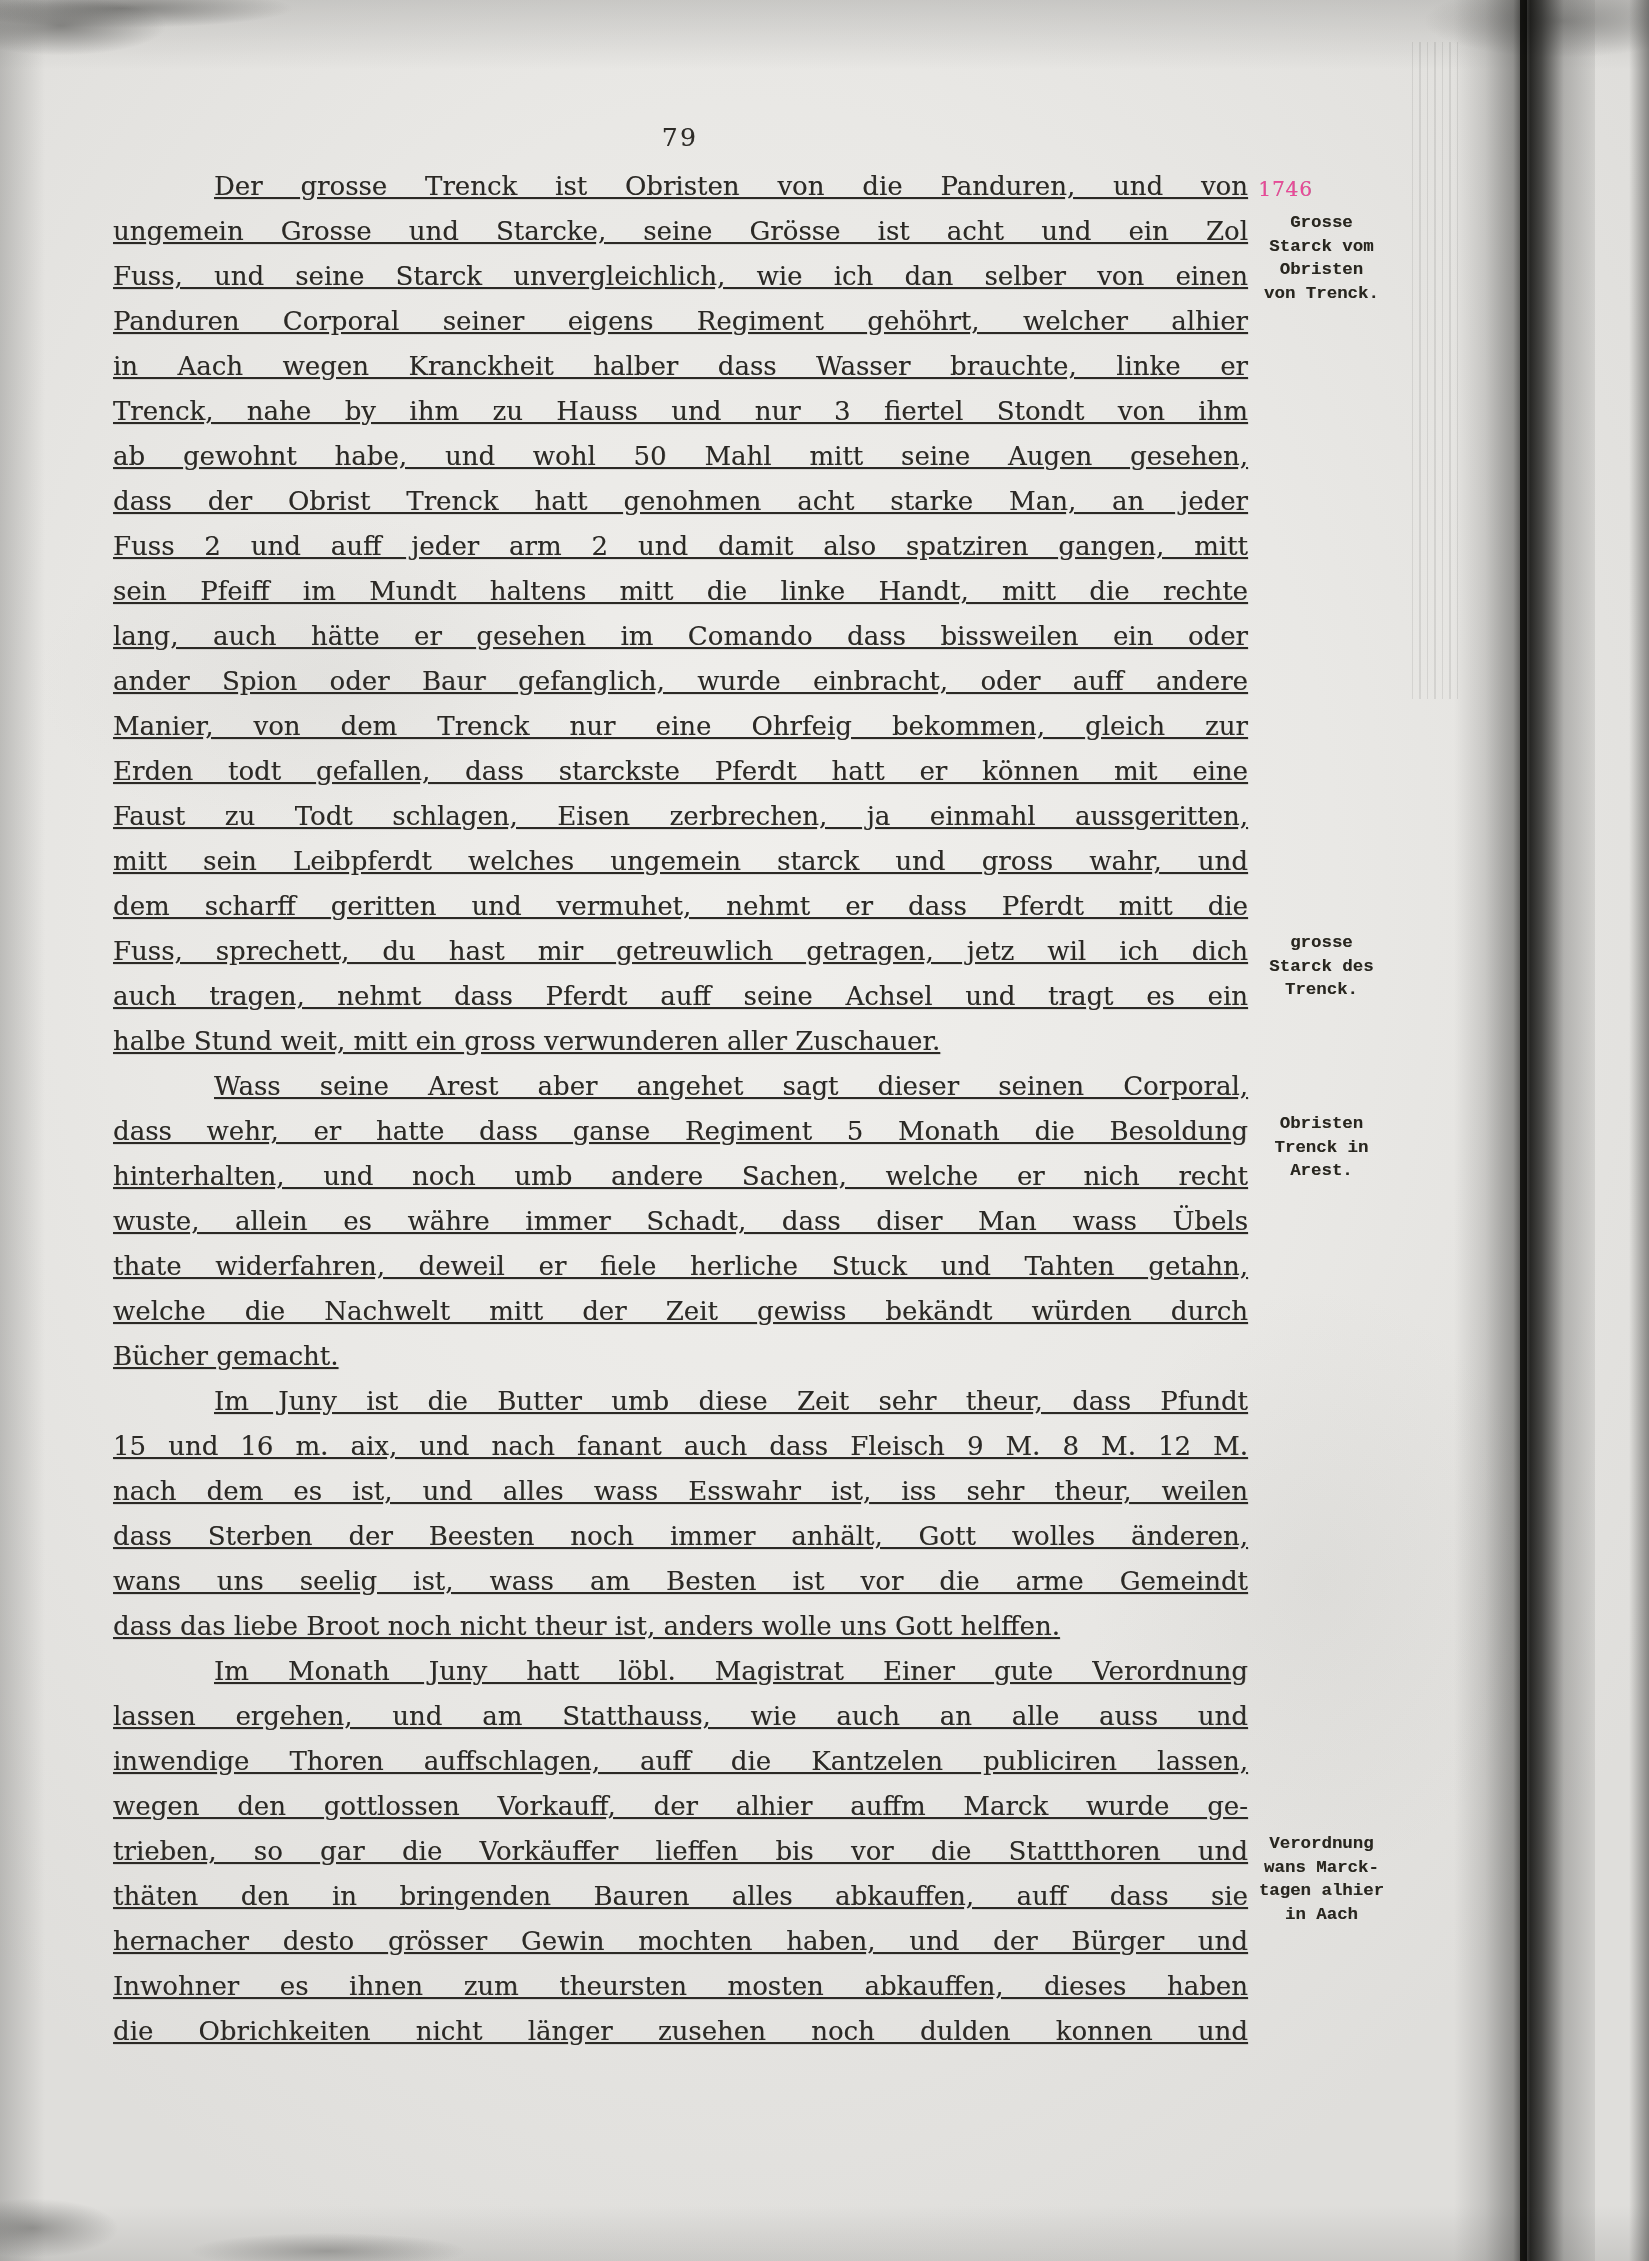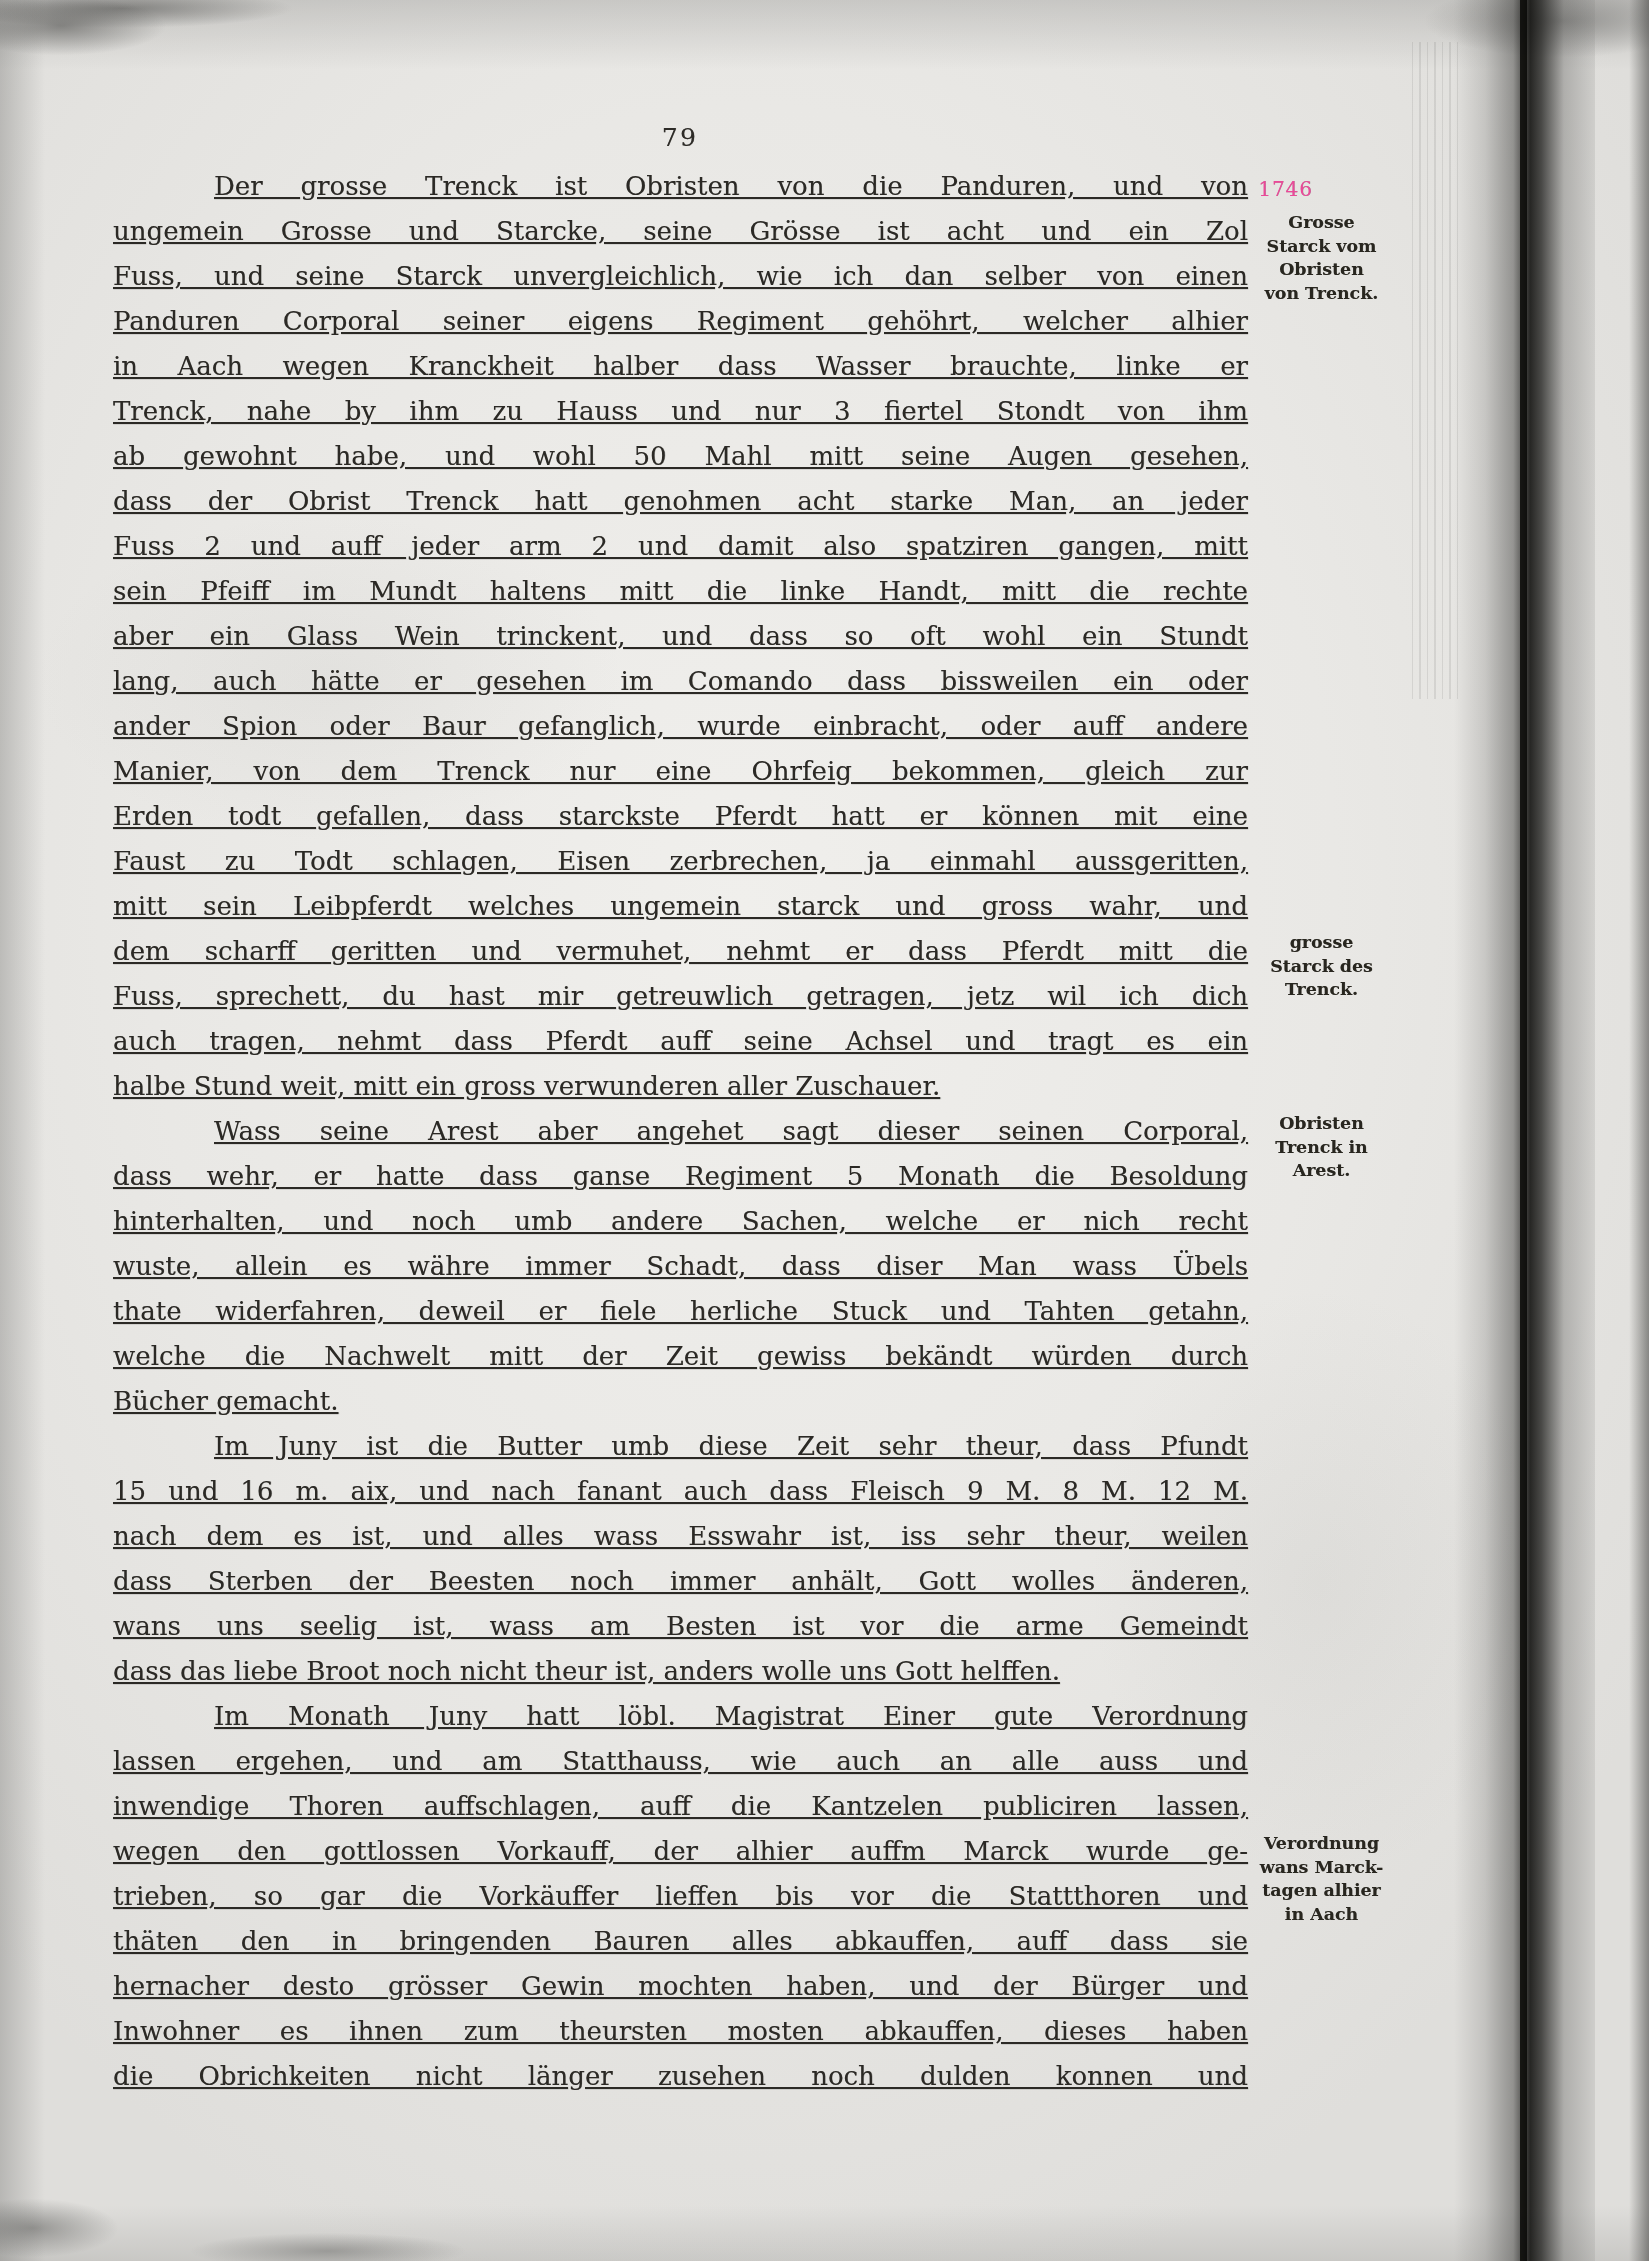--- a/index.html
+++ b/index.html
@@ -62,21 +62,21 @@
     left: calc(100% + 10.3px);
     top: 2.8px;
     font-size: 20px;
     white-space: nowrap;
     letter-spacing: 0.9px;
     color: #ec4899;
   }
 
   .margin-notes {
     position: absolute;
-    left: 1242px; top: 0; width: 159px; height: 100%;
+    left: 1242px; top: 0; width: 159px; height: 100%; font-family: Liberation Mono, monospace;
   }
   .margin-note {
     position: absolute;
     width: 100%;
     text-align: center;
     font-weight: bold;
     font-size: 17.4px;
     line-height: 23.5px;
     color: #28261f;
     text-shadow: 0.2px 0.2px 0.5px rgba(40,38,31,0.40);
@@ -129,21 +129,20 @@
         <div class="line indent"><span>Der grosse Trenck ist Obristen von die Panduren, und von</span><span class="year">1746</span></div>
         <div class="line"><span>ungemein Grosse und Starcke, seine Grösse ist acht und ein Zol</span></div>
         <div class="line"><span>Fuss, und seine Starck unvergleichlich, wie ich dan selber von einen</span></div>
         <div class="line"><span>Panduren Corporal seiner eigens Regiment gehöhrt, welcher alhier</span></div>
         <div class="line"><span>in Aach wegen Kranckheit halber dass Wasser brauchte, linke er</span></div>
         <div class="line"><span>Trenck, nahe by ihm zu Hauss und nur 3 fiertel Stondt von ihm</span></div>
         <div class="line"><span>ab gewohnt habe, und wohl 50 Mahl mitt seine Augen gesehen,</span></div>
         <div class="line"><span>dass der Obrist Trenck hatt genohmen acht starke Man, an jeder</span></div>
         <div class="line"><span>Fuss 2 und auff jeder arm 2 und damit also spatziren gangen, mitt</span></div>
         <div class="line"><span>sein Pfeiff im Mundt haltens mitt die linke Handt, mitt die rechte</span></div>
-        <div class="line"><span>aber ein Glass Wein trinckent, und dass so oft wohl ein Stundt</span></div>
         <div class="line"><span>lang, auch hätte er gesehen im Comando dass bissweilen ein oder</span></div>
         <div class="line"><span>ander Spion oder Baur gefanglich, wurde einbracht, oder auff andere</span></div>
         <div class="line"><span>Manier, von dem Trenck nur eine Ohrfeig bekommen, gleich zur</span></div>
         <div class="line"><span>Erden todt gefallen, dass starckste Pferdt hatt er können mit eine</span></div>
         <div class="line"><span>Faust zu Todt schlagen, Eisen zerbrechen, ja einmahl aussgeritten,</span></div>
         <div class="line"><span>mitt sein Leibpferdt welches ungemein starck und gross wahr, und</span></div>
         <div class="line"><span>dem scharff geritten und vermuhet, nehmt er dass Pferdt mitt die</span></div>
         <div class="line"><span>Fuss, sprechett, du hast mir getreuwlich getragen, jetz wil ich dich</span></div>
         <div class="line"><span>auch tragen, nehmt dass Pferdt auff seine Achsel und tragt es ein</span></div>
         <div class="line last"><span>halbe Stund weit, mitt ein gross verwunderen aller Zuschauer.</span></div>

